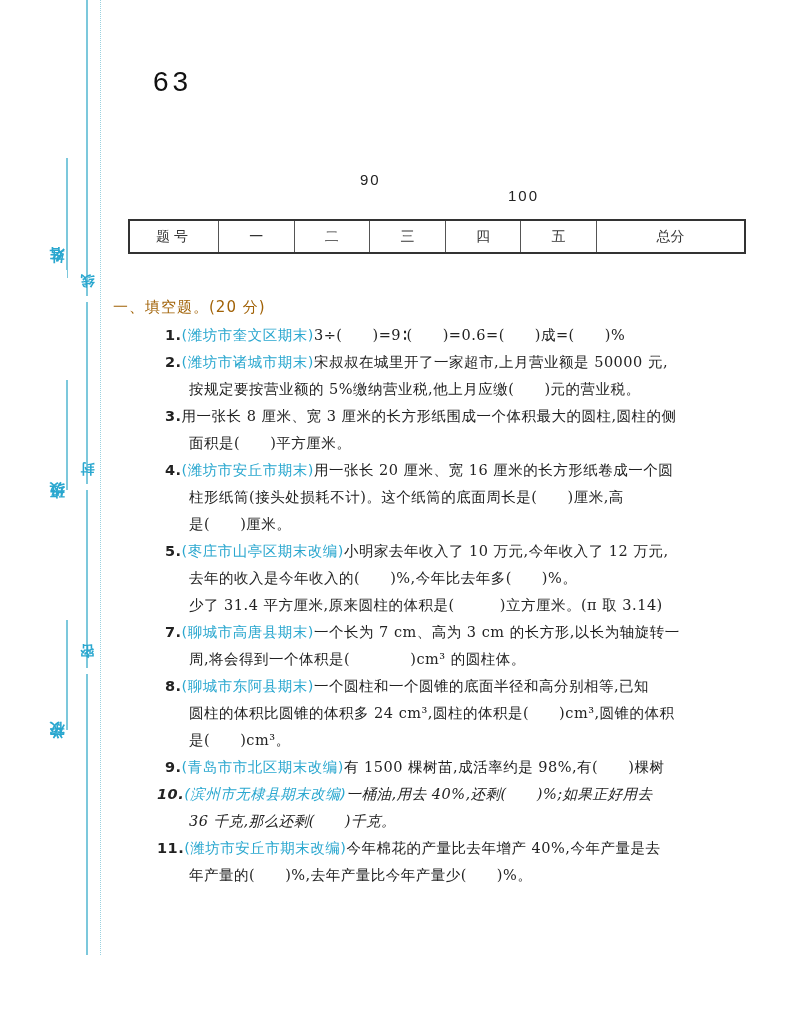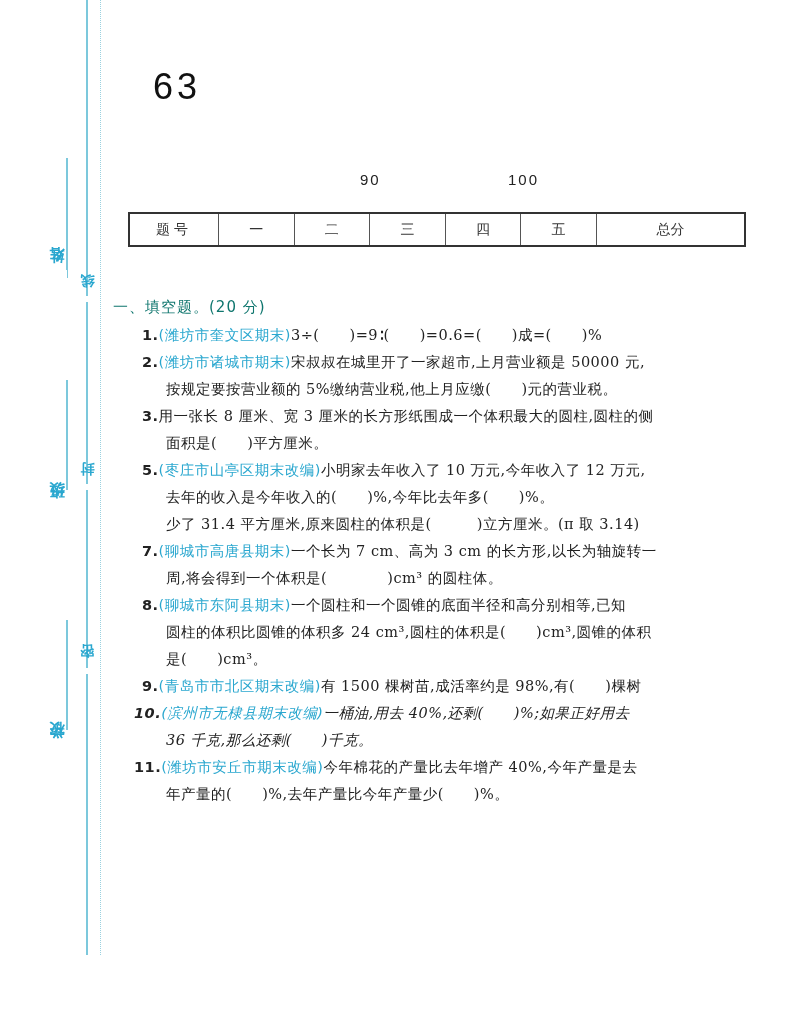--- a/index.html
+++ b/index.html
@@ -17,36 +17,36 @@
     color: #2aa7cf; font-family: "DejaVu Sans", sans-serif; font-weight: bold; font-size: 15px; letter-spacing: 2px;
     background: #fff; padding: 2px 0;
   }
   .seal-label {
     position: absolute; left: 78px; writing-mode: vertical-rl; transform: rotate(180deg);
     color: #2aa7cf; font-family: "DejaVu Sans", sans-serif; font-weight: bold; font-size: 14px;
     background: #fff; padding: 3px 0;
   }
   .page-number {
     position: absolute; left: 153px; top: 66px; font-family: "Liberation Sans", sans-serif;
-    font-size: 36px; letter-spacing: 4px; color: #111;
+    font-size: 28px; letter-spacing: 4px; color: #111;
   }
   .meta { position: absolute; top: 171px; font-family: "Liberation Sans", sans-serif; font-size: 15px; letter-spacing: 2px; color: #222; }
   .score-table {
-    position: absolute; left: 128px; top: 212px; width: 618px; border-collapse: collapse;
+    position: absolute; left: 128px; top: 219px; width: 618px; border-collapse: collapse;
     font-size: 14px; color: #333; border: 2px solid #333;
   }
   .score-table td { border: 1px solid #555; height: 31px; text-align: center; padding: 0; }
   .score-table td.hdr { width: 88px; letter-spacing: 4px; }
   .section-title {
-    position: absolute; left: 113px; top: 298px; font-size: 15px; color: #0f766e;
+    position: absolute; left: 113px; top: 298px; font-size: 15px; color: #a16207;
     font-family: "DejaVu Sans", sans-serif; letter-spacing: 1px;
   }
   .questions { position: absolute; left: 142px; top: 322px; width: 620px; }
   .q { font-size: 14.5px; line-height: 27px; letter-spacing: 0.5px; color: #222; }
-  .q .line { white-space: nowrap; }
+  .q .line { white-space: nowrap; margin-left: 23px; }
   .q .indent { padding-left: 24px; }
   .q .num { font-family: "DejaVu Sans", sans-serif; font-weight: bold; color: #222; }
   .q .src { color: #2aa7cf; font-family: "DejaVu Sans", sans-serif; }
 </style>
 </head>
 <body>
 
 <div class="margin-line-solid"></div>
 <div class="margin-line-dotted"></div>
 
@@ -58,21 +58,21 @@
 
 <div class="field-line" style="top:620px;height:110px;"></div>
 <div class="field-label" style="top:745px;">学校</div>
 
 <div class="seal-label" style="top:296px;">线</div>
 <div class="seal-label" style="top:484px;">封</div>
 <div class="seal-label" style="top:668px;">密</div>
 
 <div class="page-number">63</div>
 <div class="meta" style="left:360px;">90</div>
-<div class="meta" style="left:508px;">100</div>
+<div class="meta" style="left:508px;margin-top:16px;">100</div>
 
 <table class="score-table">
   <tbody>
       <tr>
     <td class="hdr">题号</td>
     <td>一</td>
     <td>二</td>
     <td>三</td>
     <td>四</td>
     <td>五</td>
@@ -87,20 +87,25 @@
   <div class="q">
     <div class="line"><span class="num">1.</span><span class="src">(潍坊市奎文区期末)</span><span>3÷(　　)=9∶(　　)=0.6=(　　)成=(　　)%</span></div>
   </div>
   <div class="q">
     <div class="line"><span class="num">2.</span><span class="src">(潍坊市诸城市期末)</span><span>宋叔叔在城里开了一家超市,上月营业额是 50000 元,</span></div>
     <div class="line indent">按规定要按营业额的 5%缴纳营业税,他上月应缴(　　)元的营业税。</div>
   </div>
   <div class="q">
     <div class="line"><span class="num">3.</span><span>用一张长 8 厘米、宽 3 厘米的长方形纸围成一个体积最大的圆柱,圆柱的侧</span></div>
     <div class="line indent">面积是(　　)平方厘米。</div>
+  </div>
+  <div class="q">
+    <div class="line"><span class="num">4.</span><span class="src">(潍坊市安丘市期末)</span><span>用一张长 20 厘米、宽 16 厘米的长方形纸卷成一个圆</span></div>
+    <div class="line indent">柱形纸筒(接头处损耗不计)。这个纸筒的底面周长是(　　)厘米,高</div>
+    <div class="line indent">是(　　)厘米。</div>
   </div>
   <div class="q">
     <div class="line"><span class="num">5.</span><span class="src">(枣庄市山亭区期末改编)</span><span>小明家去年收入了 10 万元,今年收入了 12 万元,</span></div>
     <div class="line indent">去年的收入是今年收入的(　　)%,今年比去年多(　　)%。</div>
   </div>
   <div class="q">
     <div class="line indent">少了 31.4 平方厘米,原来圆柱的体积是(　　　)立方厘米。(π 取 3.14)</div>
   </div>
   <div class="q">
     <div class="line"><span class="num">7.</span><span class="src">(聊城市高唐县期末)</span><span>一个长为 7 cm、高为 3 cm 的长方形,以长为轴旋转一</span></div>

